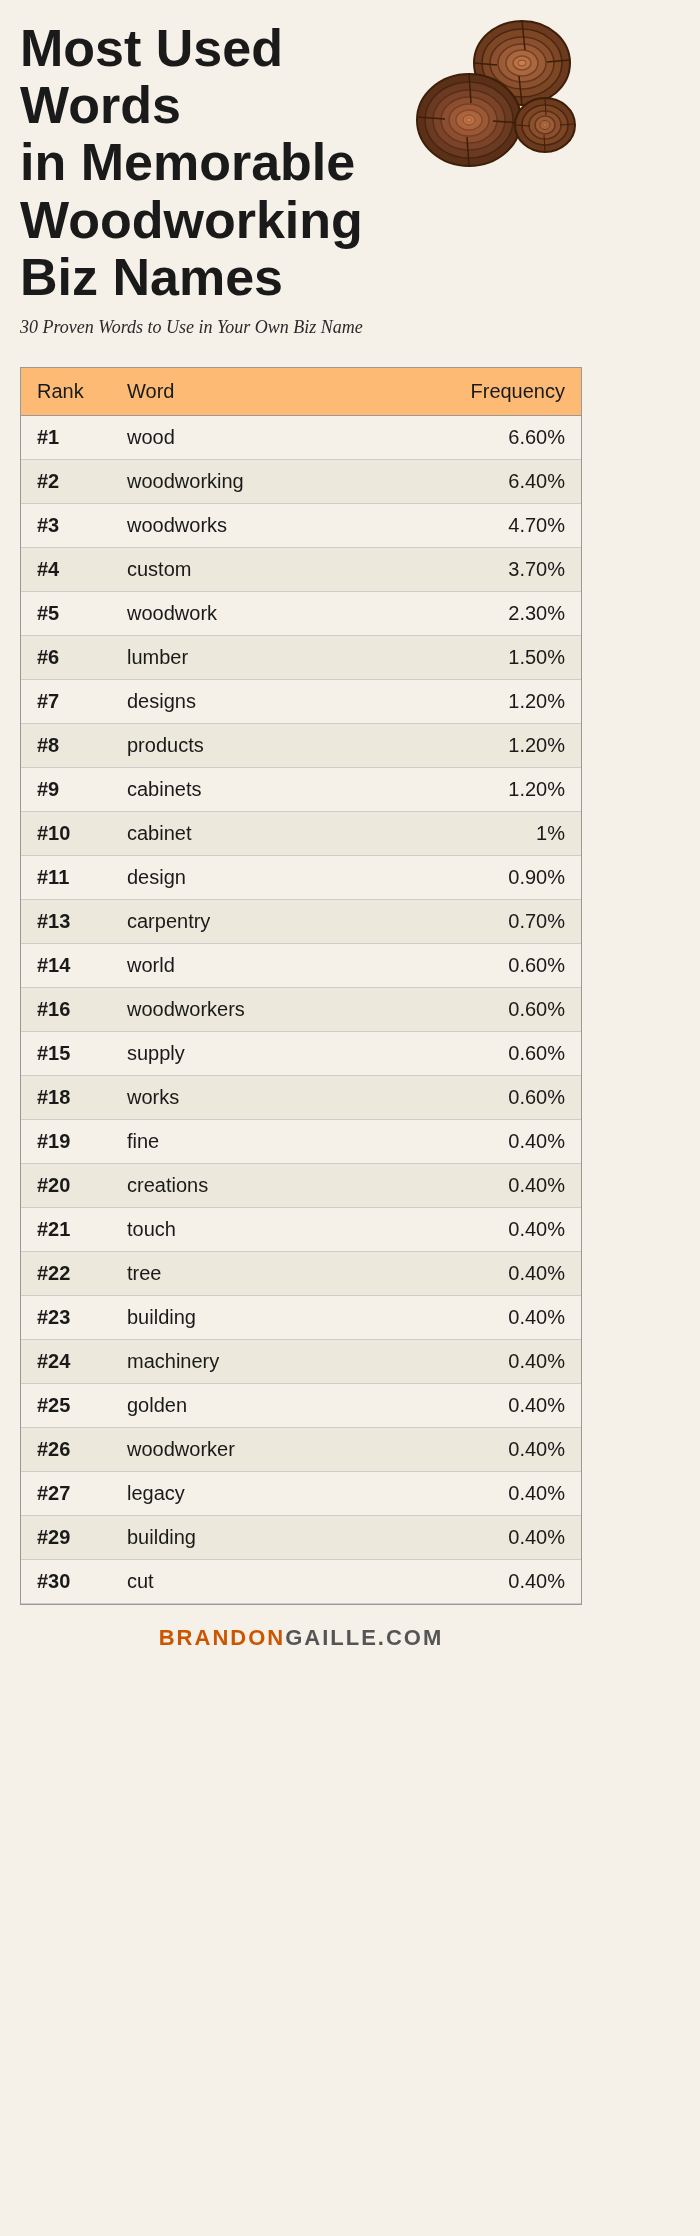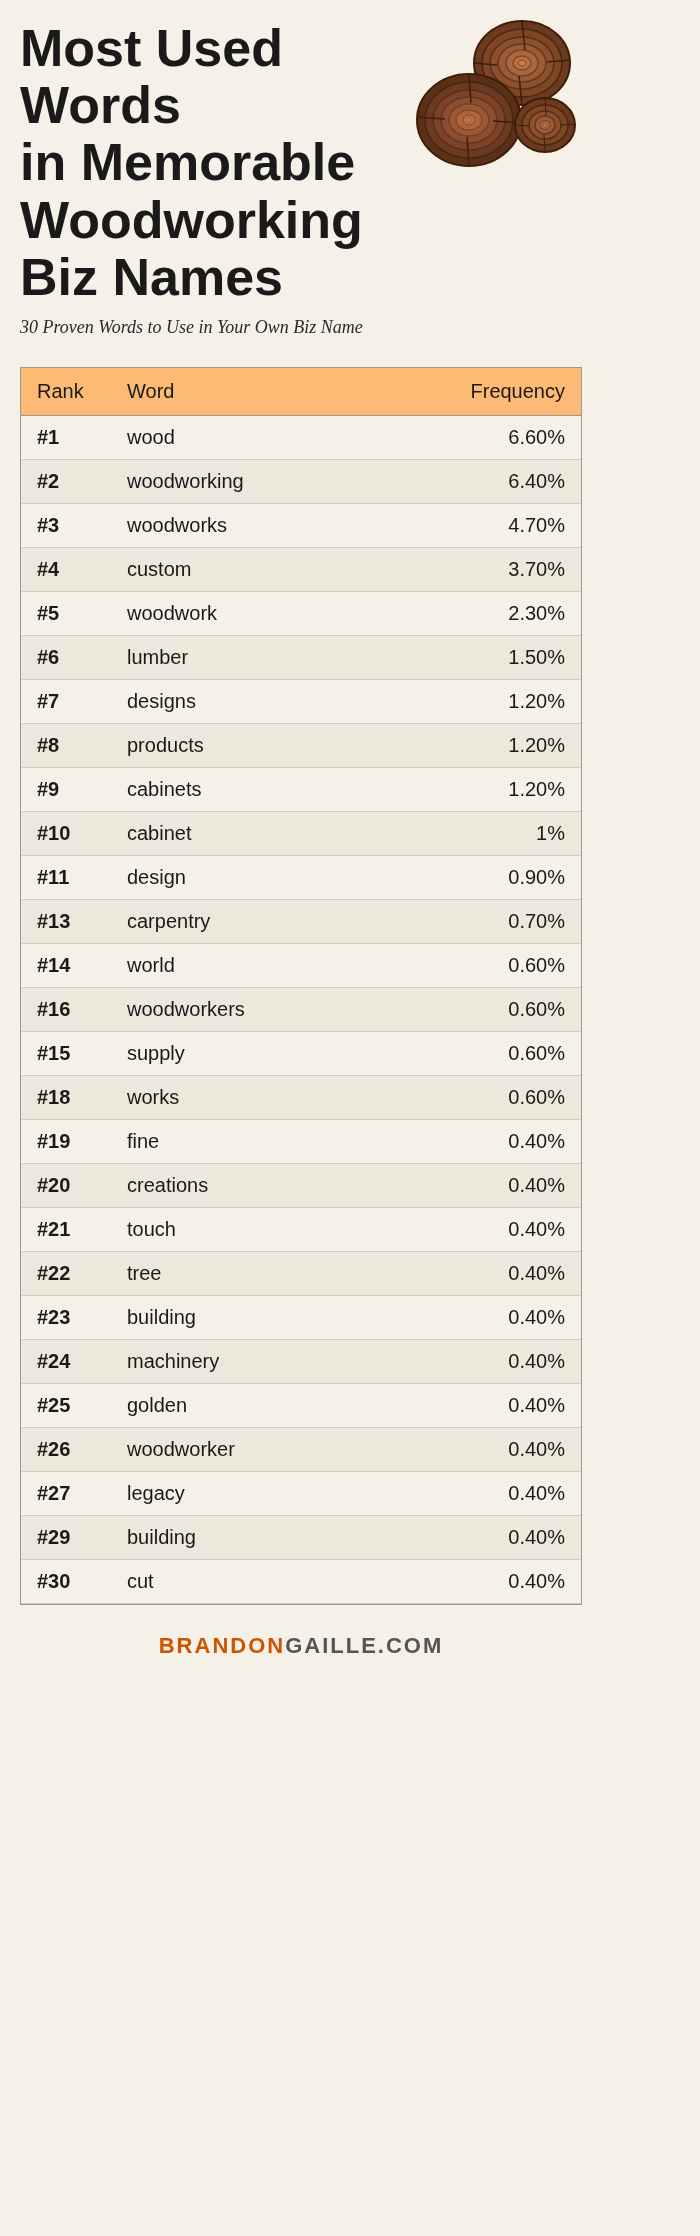--- a/index.html
+++ b/index.html
@@ -114,21 +114,21 @@
     tbody td.word-col {
       width: 300px;
     }
 
     tbody td.freq-col {
       text-align: right;
     }
 
     .footer {
       text-align: center;
-      margin-top: 28px;
+      margin-top: 20px;
       font-size: 22px;
       font-weight: bold;
       letter-spacing: 2px;
       font-family: Arial, Helvetica, sans-serif;
     }
 
     .footer-brand {
       color: #cc5500;
     }
 

